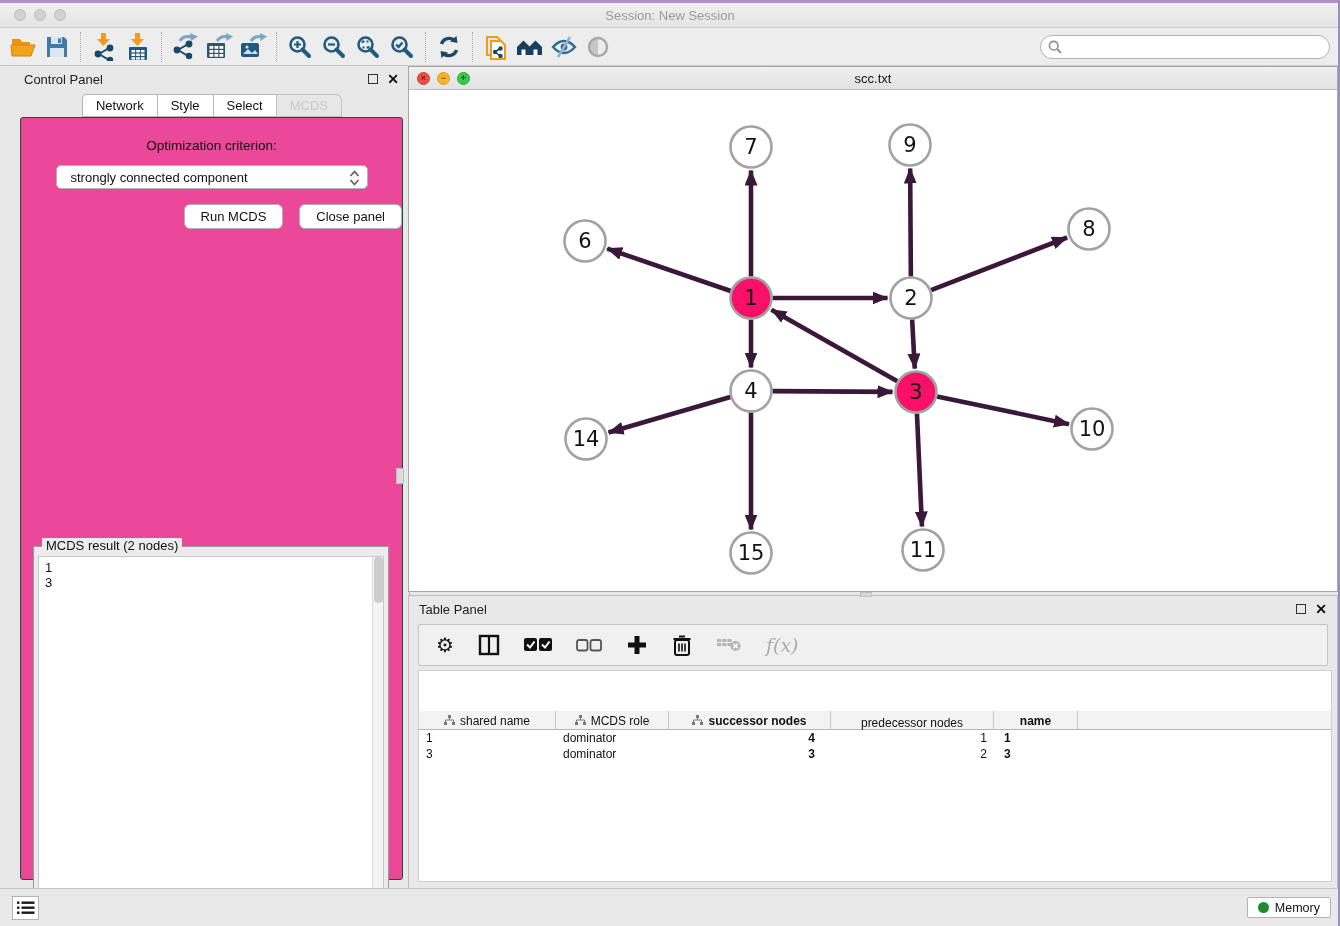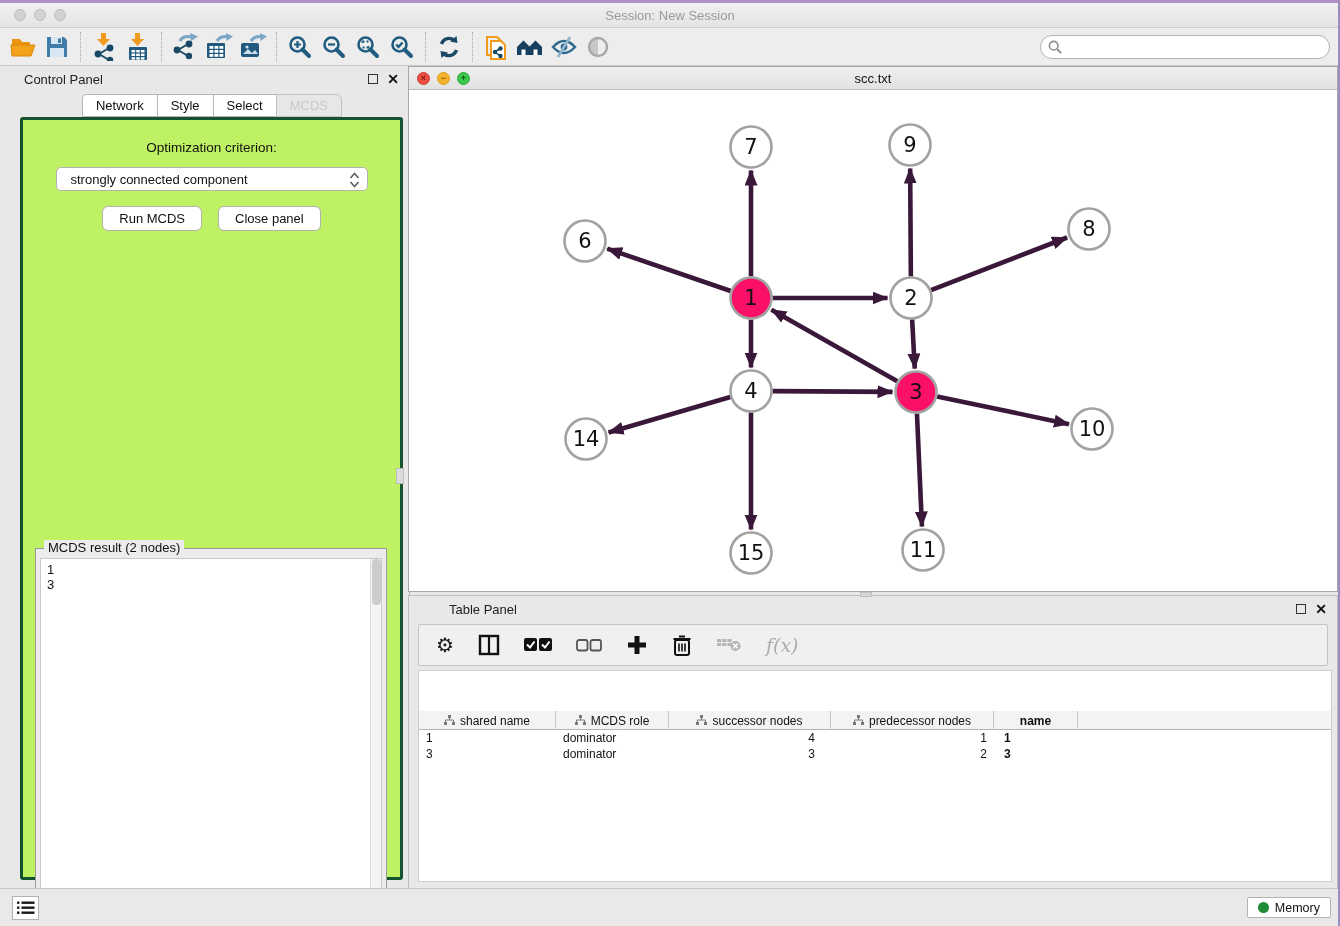--- a/index.html
+++ b/index.html
@@ -34,27 +34,27 @@
   .panel-controls { margin-left:auto; display:flex; align-items:center; gap:9px; }
   .float-box { width:10px; height:10px; border:1.5px solid #333; background:transparent; }
   .close-x { font-size:14px; font-weight:bold; color:#111; line-height:10px; }
 
   .cp-tabs { display:flex; justify-content:center; position:relative; z-index:2; margin-top:2px; }
   .cp-tab { border:1px solid #b5b5b5; background:#fff; color:#111; font-size:13px;
     padding:3px 13px; margin-right:-1px; }
   .cp-tab.first { border-radius:4px 0 0 0; }
   .cp-tab.mcds { background:#e7e7e7; color:#c9c9c9; border-radius:0 6px 0 0; border-color:#c2c2c2; }
   .cp-content { position:absolute; left:6px; right:6px; top:51px; bottom:8px;
-    border:3px solid #14532d; border-radius:3px; background:#bef264; }
+    border:1px solid #14532d; border-radius:3px; background:#ec4899; }
   .opt-label { text-align:center; margin-top:20px; font-size:13.5px; color:#111; }
   .dropdown { position:relative; margin:12px auto 0; width:312px; height:24px; background:#fff;
     border:1px solid #b3b3b3; border-radius:5px; display:flex; align-items:center;
     padding:0 26px 0 14px; font-size:13px; color:#111; }
   .dd-stepper { position:absolute; right:7px; top:4px; }
-  .btn-row { display:flex; justify-content:center; gap:16px; margin-top:15px; }
+  .btn-row { display:flex; justify-content:flex-end; gap:16px; margin-top:15px; }
   .btn { background:#fff; border:1px solid #b0b0b0; border-radius:6px; padding:4px 16px;
     font-size:13px; color:#111; }
 
   .groupbox { position:absolute; left:12px; right:13px; top:428px; height:379px;
     border:1px solid #9a9a9a; background:#ececec; }
   .groupbox-label { position:absolute; top:-9px; left:8px; background:#ececec; padding:0 4px;
     font-size:13px; color:#111; }
   .result-area { position:absolute; left:4px; right:4px; top:9px; bottom:6px; background:#fff;
     border:1px solid #c9c9c9; font-family:"Liberation Sans",sans-serif; font-size:13px; color:#111;
     padding:3px 6px; white-space:pre; overflow:hidden; }
@@ -75,35 +75,35 @@
     font-size:9px; font-weight:bold; line-height:1; }
   .nt-red { background:#ee4f44; border:1px solid #d33a30; color:#7d1812; }
   .nt-yellow { background:#f6b42e; border:1px solid #df9c18; color:#8a5d05; }
   .nt-green { background:#3bc84c; border:1px solid #2aa83a; color:#0d5c17; }
   .net-canvas { position:absolute; left:0; top:23px; width:928px; height:501px; background:#fff; }
   .h-splitter-handle { position:absolute; left:860px; top:592px; width:12px; height:5px;
     background:#d7d7d7; border:1px solid #c0c0c0; z-index:5; }
 
   
   .table-panel { position:absolute; left:408px; top:595px; width:930px; height:328px; background:#e8e8e8;
-    border:1px solid #bdbdbd;padding-left:30px; }
+    border:1px solid #bdbdbd; }
   .tp-toolbar { position:absolute; left:9px; right:9px; top:28px; height:42px; background:#f0f0f0;
     border:1px solid #c4c4c4; border-radius:2px; display:flex; align-items:center; gap:24px; padding-left:17px; }
   .tp-icon { display:flex; align-items:center; justify-content:center; }
   .gear-glyph { font-size:20px; color:#1a1a1a; line-height:1; }
   .fx-label { font-family:"DejaVu Serif", serif; font-style:italic; font-size:19px; color:#ababab; }
 
   .tp-table { position:absolute; left:9px; right:5px; top:74px; bottom:40px; background:#fff;
     border:1px solid #cfcfcf; overflow:hidden; }
   .thead { display:flex; background:#f3f3f3; border-bottom:1px solid #b5b5b5; height:19px;margin-top:40px; }
   .thcell { display:flex; align-items:center; justify-content:center; gap:5px; font-size:12px; color:#111;
     border-right:1px solid #c8c8c8; height:19px; }
   .trow { display:flex; height:16px; align-items:center; }
   .tcell { font-size:12px; color:#111; overflow:hidden; white-space:nowrap; }
-  .w0 { width:137px; } .w1 { width:113px; } .w2 { width:162px; } .w3 { width:163px; } .w4 { width:84px;font-weight:bold; }
+  .w0 { width:137px; } .w1 { width:113px; } .w2 { width:162px;font-weight:bold; } .w3 { width:163px;flex-direction:column; } .w4 { width:84px;font-weight:bold; }
   .trow .w0 { padding-left:7px; }
   .trow .w1 { padding-left:7px; }
   .trow .w2 { text-align:right; padding-right:16px; }
   .trow .w3 { text-align:right; padding-right:7px; }
   .trow .w4 { padding-left:10px; }
 
   .tp-tabs { position:absolute; left:0; right:0; bottom:7px; display:flex; justify-content:center; }
   .tp-tab { border:1px solid #b5b5b5; background:#fff; color:#111; font-size:13px; padding:3px 13px; margin-right:-1px; }
   .tp-tab.sel { background:#d6d6d6; color:#b4b4b4; border-radius:5px 0 0 5px; }
   .tp-tab.last { border-radius:0 5px 5px 0; }

